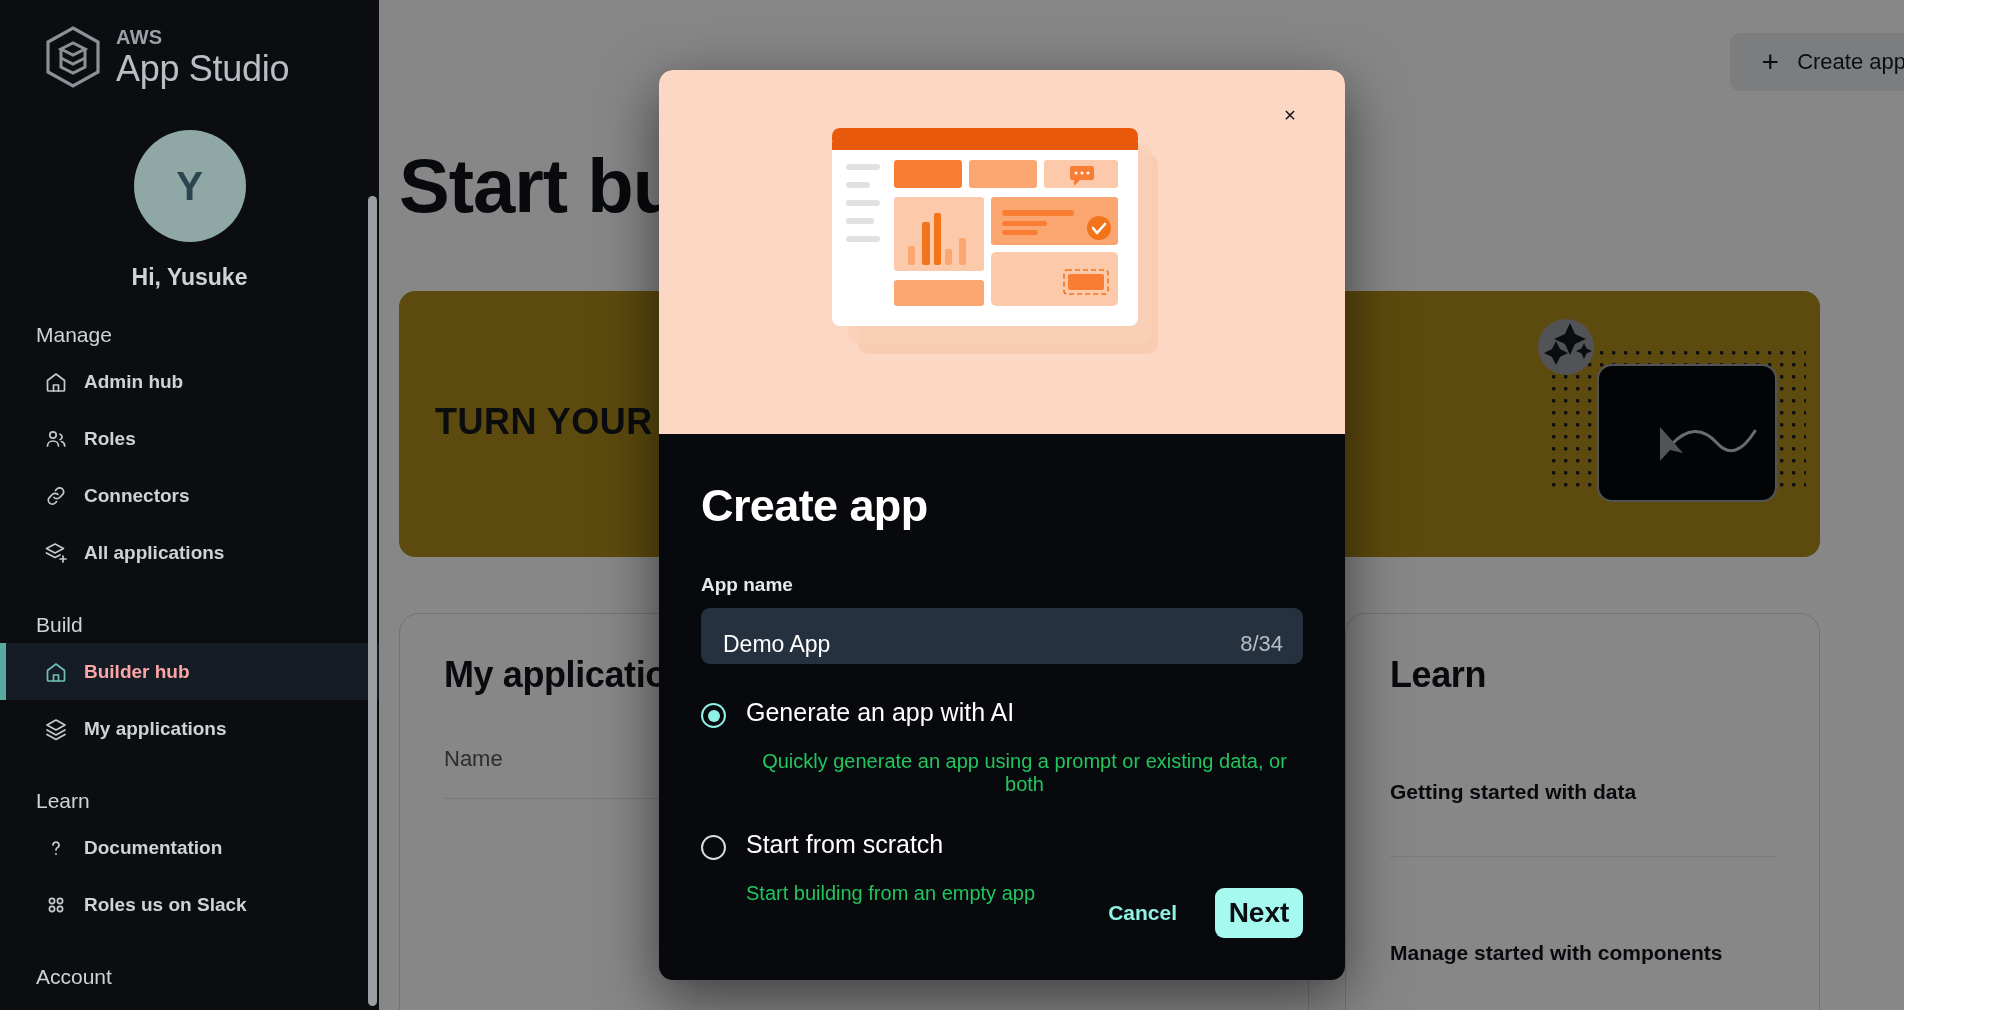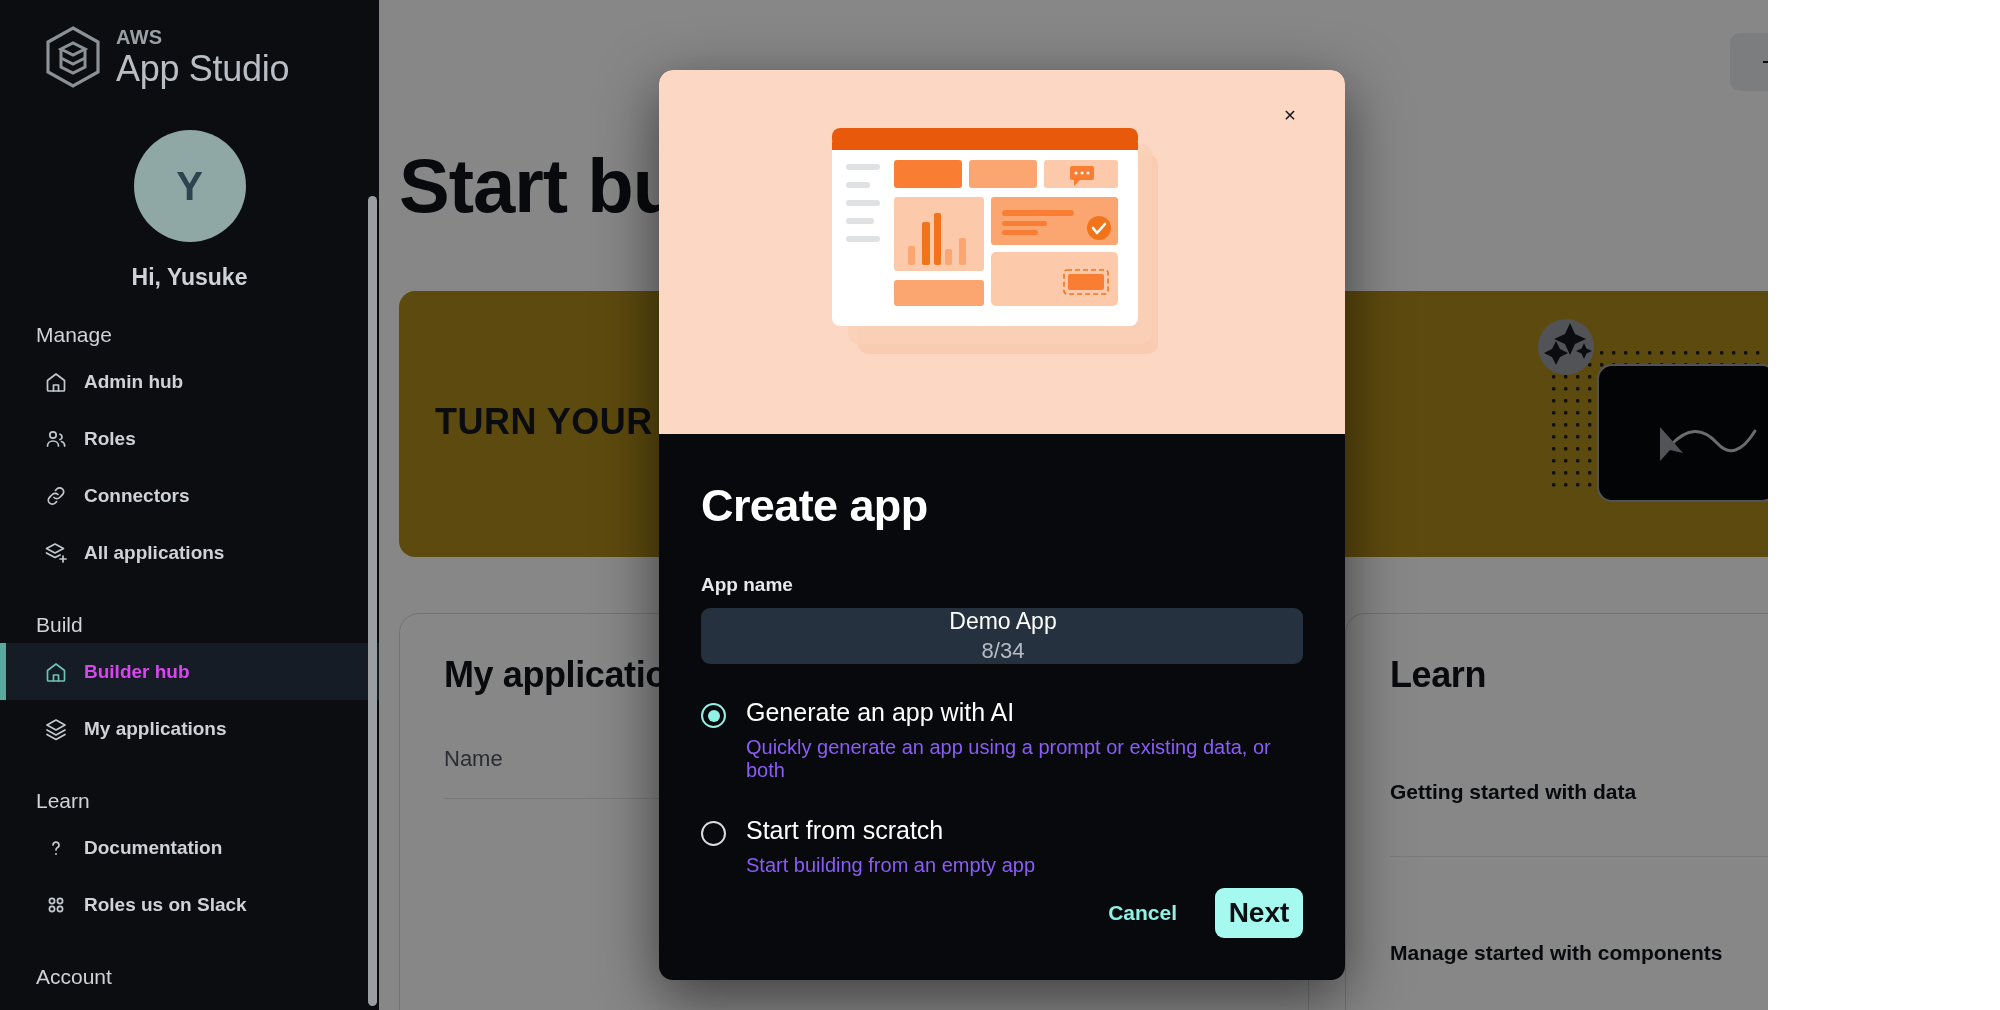--- a/index.html
+++ b/index.html
@@ -7,21 +7,21 @@
   html, body {
     width: 2000px;
     height: 1010px;
     overflow: hidden;
     background: #ffffff;
     font-family: "Liberation Sans", sans-serif;
   }
 
   #root {
     position: relative;
-    width: 1768px;
+    width: 1904px;
     height: 1010px;
     overflow: hidden;
   }
 
   
   .sidebar {
     position: absolute;
     left: 0; top: 0;
     width: 379px;
     height: 1010px;
@@ -65,21 +65,21 @@
     height: 57px;
     padding-left: 44px;
     color: #cfd3d7;
     font-size: 19px; font-weight: 700;
     position: relative;
     cursor: pointer;
   }
   .sb-item .sb-ico { width: 24px; height: 24px; flex: 0 0 auto; color: #c4c9ce; display:flex; align-items:center; justify-content:center;}
   .sb-item.active {
     background: #161c26;
-    color: #d946ef;
+    color: #fca5a5;
   }
   .sb-item.active::before {
     content: ""; position: absolute; left: 0; top: 0; bottom: 0;
     width: 6px; background: #5aa9a1;
   }
   .sb-item.active .sb-ico { color: #6fc0b6; }
 
   .sb-scroll {
     position: absolute;
     right: 2px; top: 196px;
@@ -217,43 +217,42 @@
   .field-label {
     margin-top: 42px;
     font-size: 19px; font-weight: 700; color: #e6e9ec;
   }
   .field-input {
     margin-top: 12px;
     height: 56px;
     background: #26313f;
     border-radius: 9px;
     display: flex; align-items: center; justify-content: space-between;
-    padding: 0 20px 0 22px;
+    padding: 16px 20px 0 22px;
     cursor: text;
-    flex-direction: column;
   }
   .field-value { font-size: 23px; color: #ffffff; }
   .field-count { font-size: 22px; color: #b6bcc4; }
 
   .radio-group { margin-top: 34px; }
   .radio-row { display: flex; gap: 20px; margin-bottom: 34px; cursor: pointer; }
   .radio {
     width: 25px; height: 25px; border-radius: 50%;
     border: 2px solid #d7dce1;
     flex: 0 0 auto; margin-top: 5px;
     display: flex; align-items: center; justify-content: center;
     background: transparent;
   }
   .radio.checked { border-color: #8ff2e4; }
   .radio.checked::after {
     content: ""; width: 12px; height: 12px; border-radius: 50%;
     background: #8ff2e4;
   }
   .radio-label { font-size: 25px; color: #ffffff; font-weight: 400; line-height: 1.15; }
-  .radio-desc { font-size: 20px; color: #8b5cf6; margin-top: 9px; }
+  .radio-desc { font-size: 20px; color: #22c55e; margin-top: 23px; text-align: center; }
 
   .modal-footer {
     position: absolute; right: 42px; bottom: 42px;
     display: flex; align-items: center; gap: 18px;
   }
   .btn-cancel {
     font-size: 21px; font-weight: 700; color: #8ff2e4;
     padding: 12px 20px; cursor: pointer; background: none; border: none;
     font-family: inherit;
   }

